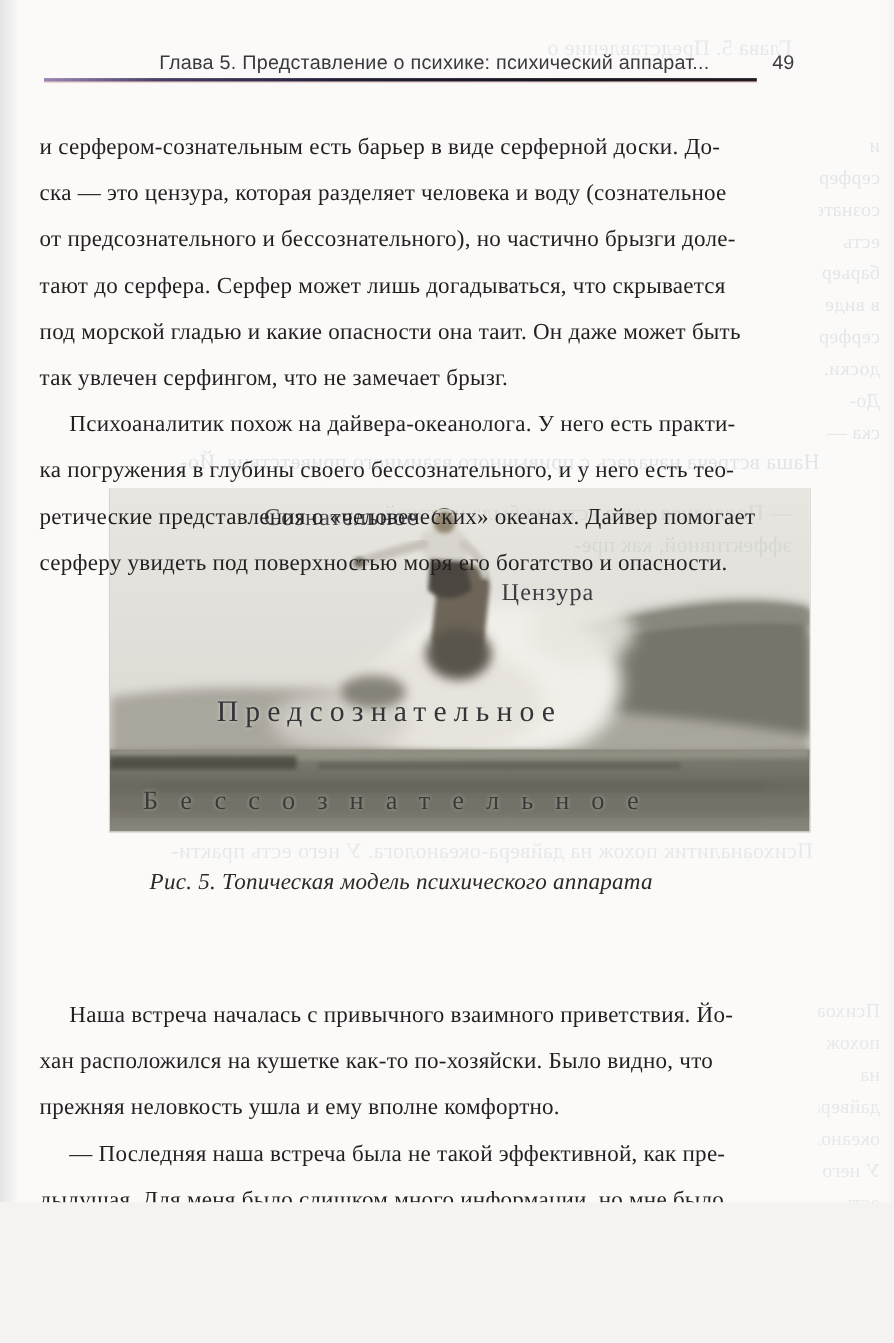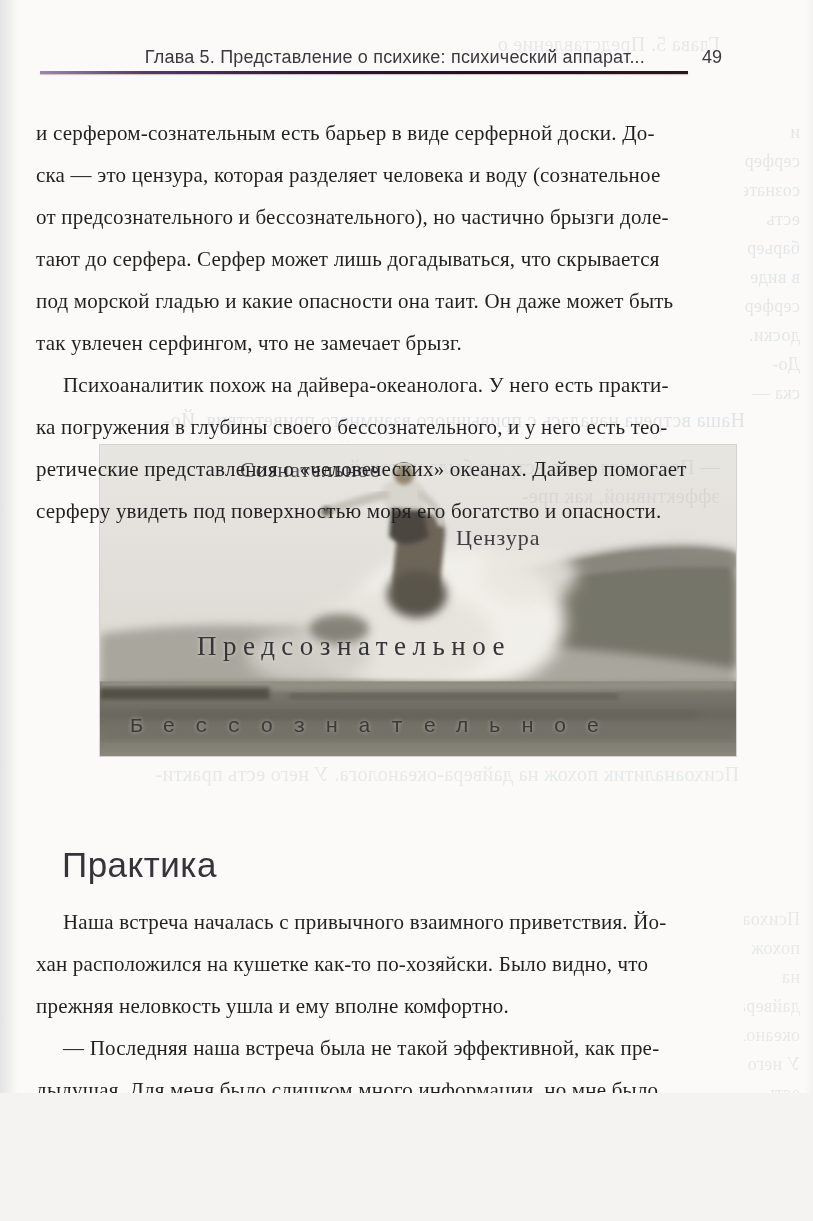--- a/index.html
+++ b/index.html
@@ -53,22 +53,22 @@
     z-index:1;border:1px solid rgba(140,138,130,.35);box-sizing:border-box;
   }
   .figure svg{position:absolute;left:0;top:0;width:100%;height:100%;}
   .fig-label{
     position:absolute;font-family:"Liberation Serif",serif;z-index:4;white-space:nowrap;
   }
   .lbl-conscious{left:140px;top:12px;font-size:22px;letter-spacing:1px;color:#4a4950;}
   .lbl-censorship{left:356px;top:80px;font-size:22px;letter-spacing:1px;color:#3e3d42;}
   .lbl-preconscious{left:97px;top:186px;font-size:27px;letter-spacing:6.5px;color:#353438;
     text-shadow:0 0 4px rgba(240,238,232,.6);}
-  .lbl-unconscious{left:30px;top:270px;font-size:21px;letter-spacing:20px;color:#3b3a38;
-    text-shadow:0 0 4px rgba(225,223,215,.55);font-family:Liberation Mono, monospace;}
+  .lbl-unconscious{left:30px;top:270px;font-size:24px;letter-spacing:20px;color:#3b3a38;
+    text-shadow:0 0 4px rgba(225,223,215,.55);}
 
   .caption{
     position:absolute;top:789px;left:136px;width:560px;z-index:2;
     font-size:21px;font-style:italic;color:#2b2a2a;letter-spacing:.2px;
   }
 
   .section-heading{
     position:absolute;top:845px;left:62px;margin:0;z-index:2;
     font-family:"Liberation Sans",sans-serif;font-weight:400;
     font-size:35px;letter-spacing:.5px;color:#35343b;
@@ -196,22 +196,22 @@
 важно знать, как это работает. Но вернусь к тому, что у меня сейчас
 с Ясей происходит. Коктейль из любви, ревности и злости. Как бы мне
 с ним справиться побыстрее.</div>
 
     <span class="fig-label lbl-conscious">Сознательное</span>
     <span class="fig-label lbl-censorship">Цензура</span>
     <span class="fig-label lbl-preconscious">Предсознательное</span>
     <span class="fig-label lbl-unconscious">Бессознательное</span>
   </figure>
 
-
-  <h2 class="section-heading">Практика</h2>
+  <div class="caption">Рис. 5. Топическая модель психического аппарата</div>
+
 
   <div class="bodytext body-2">
     <p class="indent">Наша встреча началась с привычного взаимного приветствия. Йо-
 хан расположился на кушетке как-то по-хозяйски. Было видно, что
 прежняя неловкость ушла и ему вполне комфортно.</p>
     <p class="indent">— Последняя наша встреча была не такой эффективной, как пре-
 дыдущая. Для меня было слишком много информации, но мне было
 важно знать, как это работает. Но вернусь к тому, что у меня сейчас
 с Ясей происходит. Коктейль из любви, ревности и злости. Как бы мне
 с ним справиться побыстрее.</p>

